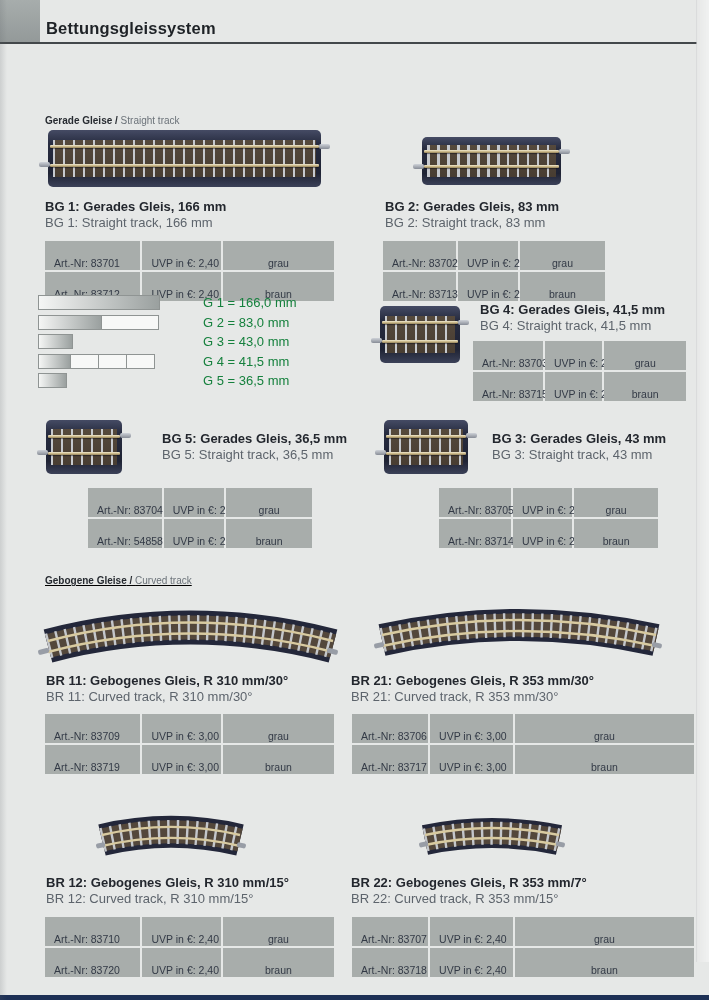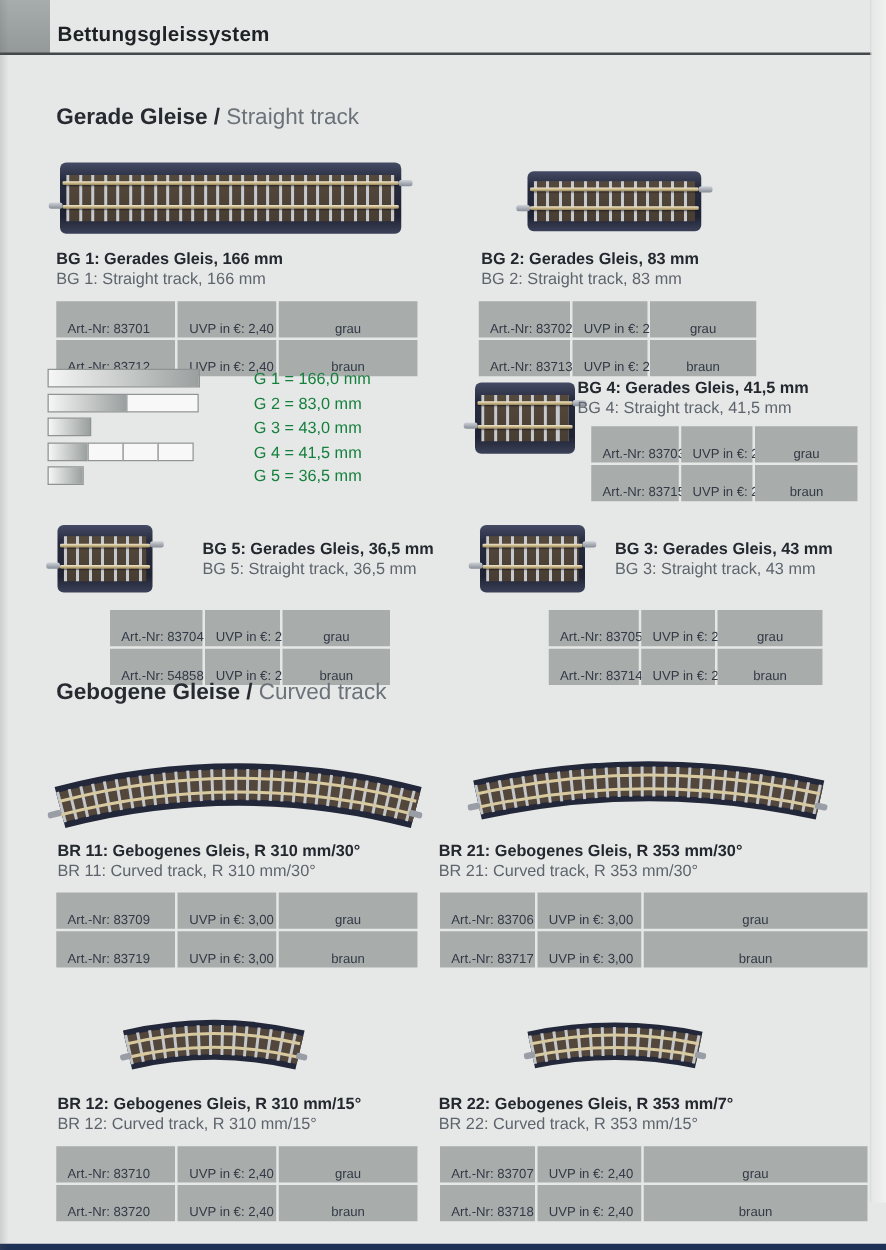--- a/index.html
+++ b/index.html
@@ -14,21 +14,21 @@
           background:linear-gradient(90deg, rgba(90,95,100,.18), rgba(90,95,100,0)); pointer-events:none; }
 
   
   .corner { position:absolute; left:0; top:0; width:40px; height:43px;
           background:linear-gradient(180deg,#a7adac,#939999); }
   .htitle { position:absolute; left:46px; top:19px; font-size:16.5px; font-weight:bold;
           color:#1e2226; letter-spacing:.2px; }
   .hrule { position:absolute; left:0; top:42px; width:697px; height:2px; background:#43484b; }
 
   
-  .secheading { position:absolute; font-size:18px; white-space:nowrap; }
+  .secheading { position:absolute; font-size:10px; white-space:nowrap;margin-top:32px; }
   .secheading .de, .secheading .sep { font-weight:bold; color:#272b31; }
   .secheading .en { color:#6b7279; }
 
   
   .caption { position:absolute; font-size:13px; line-height:15.5px; white-space:nowrap; }
   .caption .de { font-weight:bold; color:#23272e; }
   .caption .en { color:#5d646c; }
 
   
   .ptable { position:absolute; display:grid; grid-template-columns:33.5% 27.5% 39%; gap:2px; }
@@ -172,21 +172,21 @@
   </div>
 
   <div class="strack" style="left:380px; top:306px; width:80px; height:57px;">
     <div class="bed"></div>
     <div class="ballast"></div>
     <div class="rail r1"></div>
     <div class="rail r2"></div>
     <div class="stub sl" style="top:56%;"></div>
     <div class="stub sr" style="top:24%;"></div>
   </div>
-  <div class="caption" style="left:462px; top:302px;">
+  <div class="caption" style="left:480px; top:302px;">
     <div class="de">BG 4: Gerades Gleis, 41,5 mm</div>
     <div class="en">BG 4: Straight track, 41,5 mm</div>
   </div>
   <div class="ptable" style="left:473px; top:341px; width:209px;">
     <div class="cell">Art.-Nr: 83703</div>
     <div class="cell">UVP in €: 2,20</div>
     <div class="cell c-color">grau</div>
     <div class="cell">Art.-Nr: 83715</div>
     <div class="cell">UVP in €: 2,20</div>
     <div class="cell c-color">braun</div>
@@ -227,21 +227,21 @@
   </div>
   <div class="ptable" style="left:427px; top:488px; width:215px;margin-left:12px;">
     <div class="cell">Art.-Nr: 83705</div>
     <div class="cell">UVP in €: 2,20</div>
     <div class="cell c-color">grau</div>
     <div class="cell">Art.-Nr: 83714</div>
     <div class="cell">UVP in €: 2,20</div>
     <div class="cell c-color">braun</div>
   </div>
 
-  <div class="secheading" style="left:45px; top:543px;">
+  <div class="secheading" style="left:45px; top:543px;text-decoration:underline;">
     <span class="de">Gebogene Gleise</span><span class="sep"> / </span><span class="en">Curved track</span>
   </div>
 
   <svg class="csvg" style="left:38px; top:586px;" width="300" height="80" viewBox="0 0 300 80">
     <g>
       <path d="M 10 60 A 560 560 0 0 1 295 60" stroke="#23273a" stroke-width="34" fill="none"></path>
       <path d="M 10 60 A 560 560 0 0 1 295 60" stroke="#53473b" stroke-width="24" fill="none"></path>
       <path d="M 10 60 A 560 560 0 0 1 295 60" stroke="#c3c6cb" stroke-width="25" fill="none" stroke-dasharray="2.4 7"></path>
       <path d="M 10 55 A 560 560 0 0 1 295 55" stroke="#d8caa0" stroke-width="2.4" fill="none"></path>
       <path d="M 10 66 A 560 560 0 0 1 295 66" stroke="#d8caa0" stroke-width="2.4" fill="none"></path>

